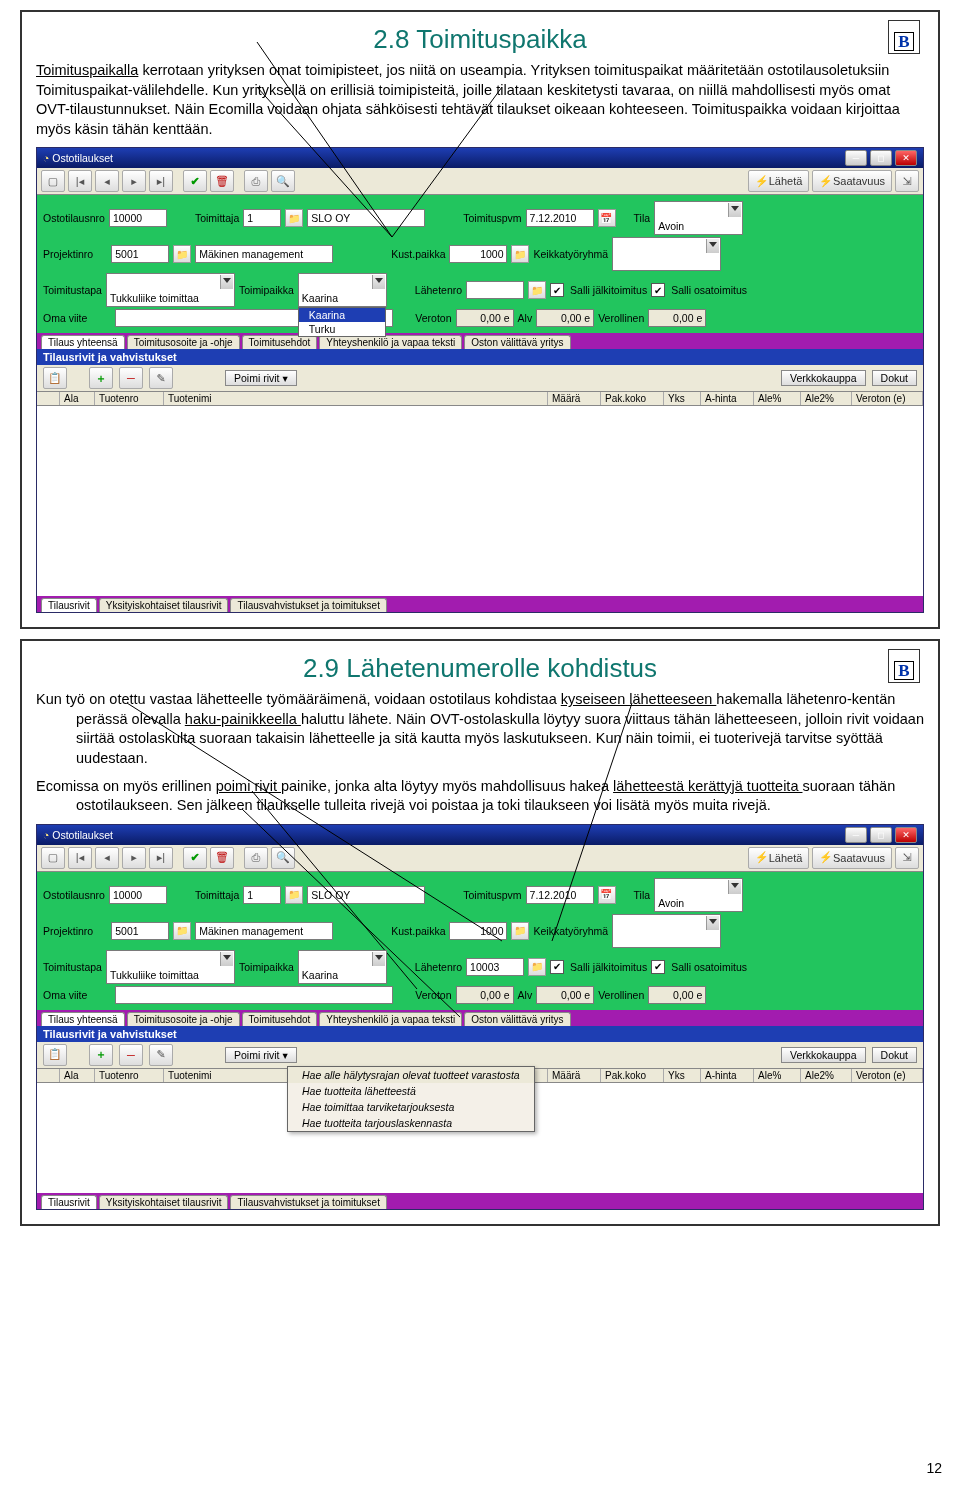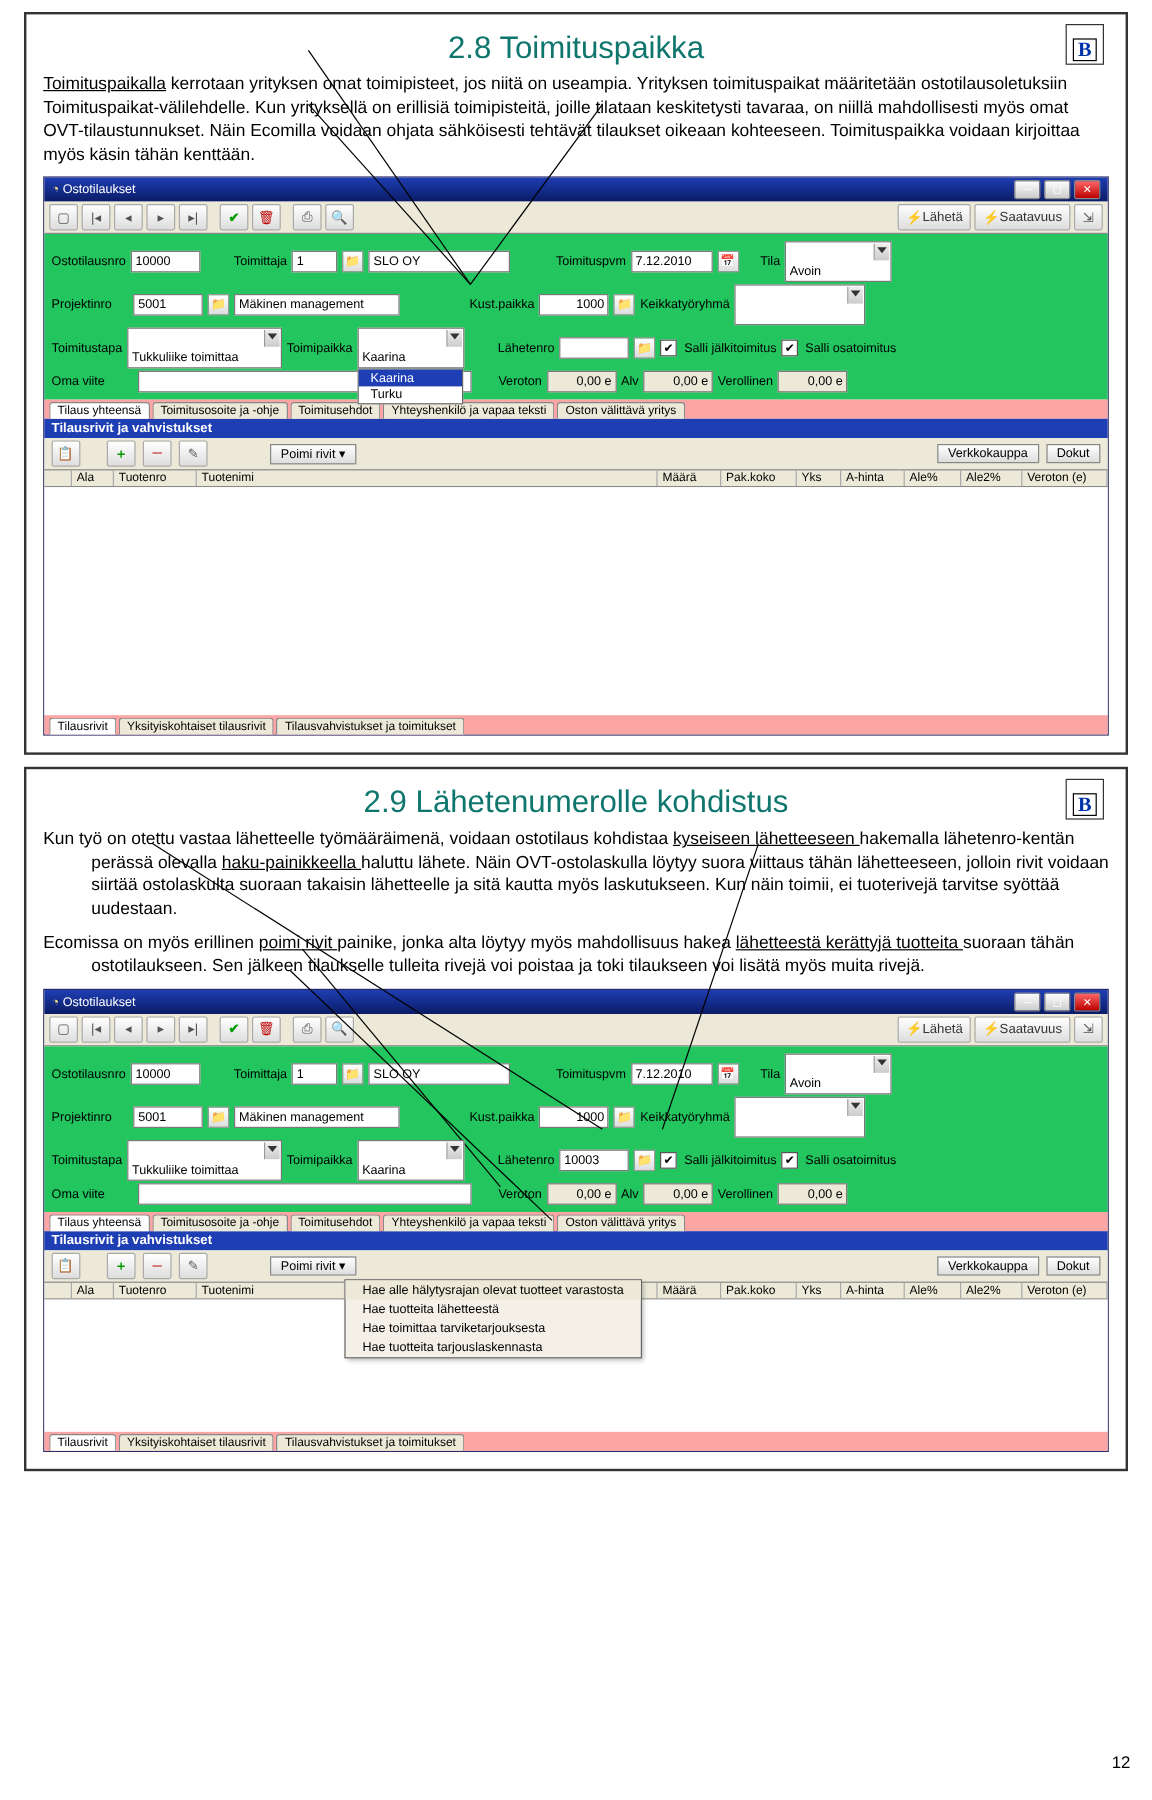--- a/index.html
+++ b/index.html
@@ -26,21 +26,21 @@
   .form-area{background:#22c55e;padding:4px 6px}
   .row{display:flex;align-items:center;gap:4px;margin:2px 0;flex-wrap:nowrap}
   .lbl{white-space:nowrap}
   .inp{border:1px solid #7a7a7a;background:#fff;height:16px;padding:0 3px;display:inline-flex;align-items:center;font-size:10.5px}
   .inp.grey{background:#ece9d8}
   .combo{background:#fff;border:1px solid #7a7a7a;height:16px;display:inline-flex;align-items:center;font-size:10.5px;position:relative;padding:16px 14px 0 3px}
   .combo::after{content:"";position:absolute;right:1px;top:1px;width:12px;height:14px;background:linear-gradient(#eee,#ccc);border-left:1px solid #999}
   .combo .arrow{position:absolute;right:3px;top:4px;width:0;height:0;border-left:4px solid transparent;border-right:4px solid transparent;border-top:5px solid #333;z-index:1}
   .iconbtn{width:16px;height:16px;border:1px solid #999;background:linear-gradient(#fff,#ddd);display:inline-flex;align-items:center;justify-content:center;font-size:10px;color:#b88000}
   .chk{width:12px;height:12px;border:1px solid #555;background:#fff;display:inline-flex;align-items:center;justify-content:center;font-size:10px;color:#000;margin-right:2px}
-  .tabs{display:flex;background:#fca5a5;padding:2px 4px 0 4px;font-size:10px}
+  .tabs{display:flex;background:#a21caf;padding:2px 4px 0 4px;font-size:10px}
   .tab{border:1px solid #888;border-bottom:none;background:#ece9d8;padding:1px 6px;border-radius:3px 3px 0 0;margin-right:2px}
   .tab.active{background:#fff}
   .bluebar{background:#1e3eb3;color:#fff;padding:2px 6px;font-weight:bold;font-size:11px}
   .subtool{background:#ece9d8;padding:2px 6px;display:flex;align-items:center;gap:6px}
   .btn{border:1px solid #888;background:linear-gradient(#fff,#ddd);padding:1px 8px;font-size:10.5px}
   .gridhead{background:#ece9d8;border-top:1px solid #888;border-bottom:1px solid #888;display:flex;font-size:10px}
   .gh{border-right:1px solid #aaa;padding:1px 4px}
   .gridbody{background:#fff;height:190px}
   .gridbody.short{height:110px}
   .dropdown{position:relative;display:inline-block}
@@ -374,21 +374,21 @@
         <span class="gh" style="width:44px">Määrä</span>
         <span class="gh" style="width:54px">Pak.koko</span>
         <span class="gh" style="width:28px">Yks</span>
         <span class="gh" style="width:44px">A-hinta</span>
         <span class="gh" style="width:38px">Ale%</span>
         <span class="gh" style="width:42px">Ale2%</span>
         <span class="gh" style="width:62px">Veroton (e)</span>
       </div>
       <div class="gridbody short"></div>
 
-      <div class="menu" style="left:250px;top:-2px;">
+      <div class="menu" style="left:250px;top:-2px;font-style:italic;">
         <div class="mitem first">Hae alle hälytysrajan olevat tuotteet varastosta</div>
         <div class="mitem">Hae tuotteita lähetteestä</div>
         <div class="mitem">Hae toimittaa tarviketarjouksesta</div>
         <div class="mitem">Hae tuotteita tarjouslaskennasta</div>
       </div>
     </div>
     <div class="tabs">
       <span class="tab active">Tilausrivit</span>
       <span class="tab">Yksityiskohtaiset tilausrivit</span>
       <span class="tab">Tilausvahvistukset ja toimitukset</span>

